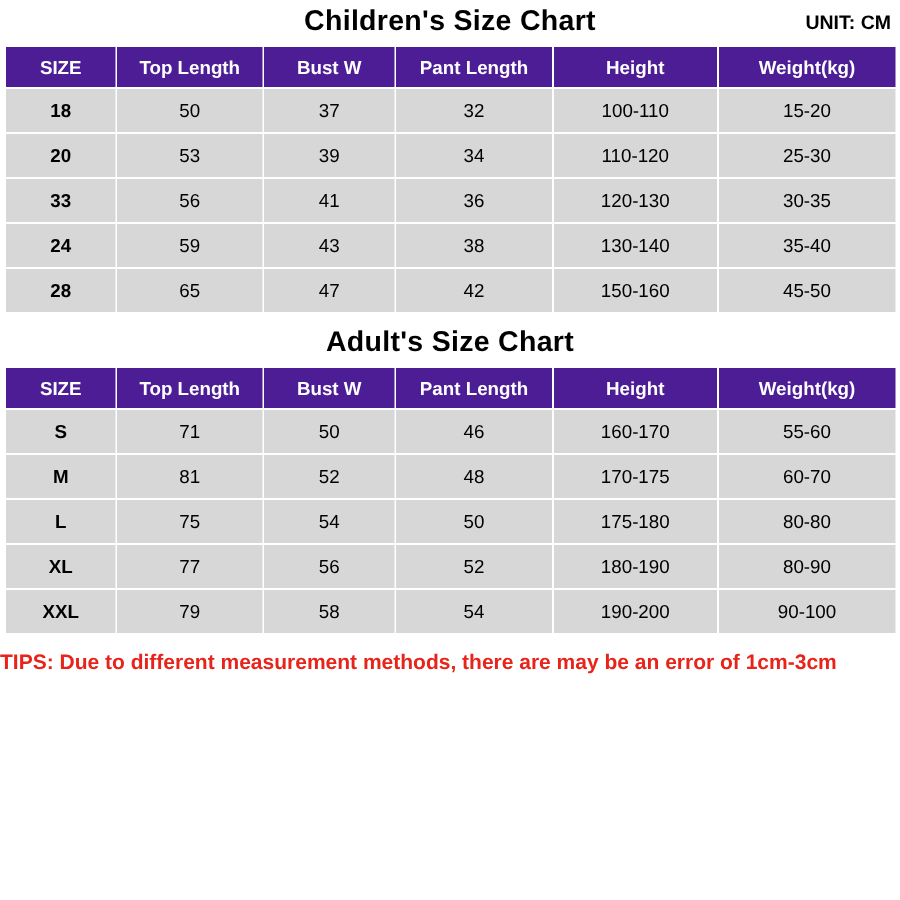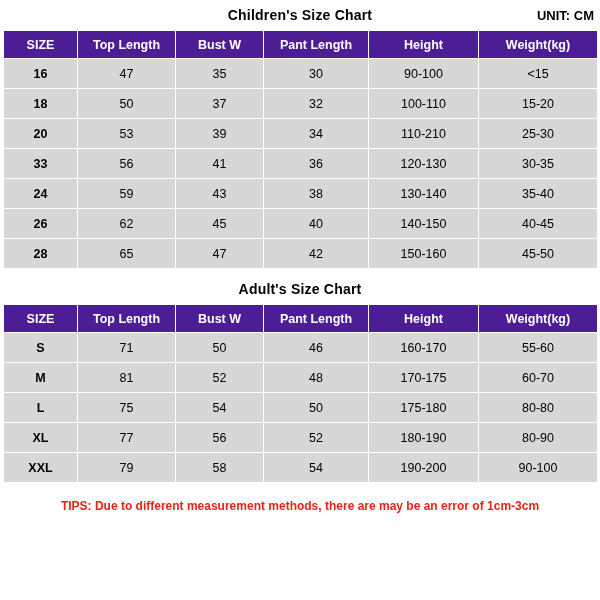--- a/index.html
+++ b/index.html
@@ -27,21 +27,21 @@
   }
   .title-row {
     position: relative;
     height: 30px;
     display: flex;
     align-items: center;
     justify-content: center;
     background: #ffffff;
   }
   .chart-title {
-    font-size: 14px;
+    font-size: 19px;
     font-weight: bold;
     color: #000000;
     letter-spacing: 0.2px;
   }
   .unit-label {
     position: absolute;
     right: 6px;
     top: 50%;
     transform: translateY(-50%);
     font-size: 13px;
@@ -83,23 +83,23 @@
   .col-bust { width: 88px; }
   .col-pant { width: 105px; }
   .col-height { width: 110px; }
   .col-weight { width: 119px; }
 
   .gap {
     height: 5px;
     background: #ffffff;
   }
   .tips {
-    margin-top: 16px;
-    text-align: center;
-    font-size: 12px;
+    margin-top: 10px;
+    text-align: left;
+    font-size: 14px;
     font-weight: bold;
     color: #e8241a;
   }
 </style>
 </head>
 <body>
 
 <div class="page">
 
   <div class="chart-block">
@@ -121,66 +121,50 @@
           <th>SIZE</th>
           <th>Top Length</th>
           <th>Bust W</th>
           <th>Pant Length</th>
           <th>Height</th>
           <th>Weight(kg)</th>
         </tr>
       </thead>
       <tbody>
         <tr>
-          <td class="size-cell">16</td>
-          <td>47</td>
-          <td>35</td>
-          <td>30</td>
-          <td>90-100</td>
-          <td>&lt;15</td>
-        </tr>
-        <tr>
           <td class="size-cell">18</td>
           <td>50</td>
           <td>37</td>
           <td>32</td>
           <td>100-110</td>
           <td>15-20</td>
         </tr>
         <tr>
           <td class="size-cell">20</td>
           <td>53</td>
           <td>39</td>
           <td>34</td>
-          <td>110-210</td>
+          <td>110-120</td>
           <td>25-30</td>
         </tr>
         <tr>
           <td class="size-cell">33</td>
           <td>56</td>
           <td>41</td>
           <td>36</td>
           <td>120-130</td>
           <td>30-35</td>
         </tr>
         <tr>
           <td class="size-cell">24</td>
           <td>59</td>
           <td>43</td>
           <td>38</td>
           <td>130-140</td>
           <td>35-40</td>
-        </tr>
-        <tr>
-          <td class="size-cell">26</td>
-          <td>62</td>
-          <td>45</td>
-          <td>40</td>
-          <td>140-150</td>
-          <td>40-45</td>
         </tr>
         <tr>
           <td class="size-cell">28</td>
           <td>65</td>
           <td>47</td>
           <td>42</td>
           <td>150-160</td>
           <td>45-50</td>
         </tr>
       </tbody>

